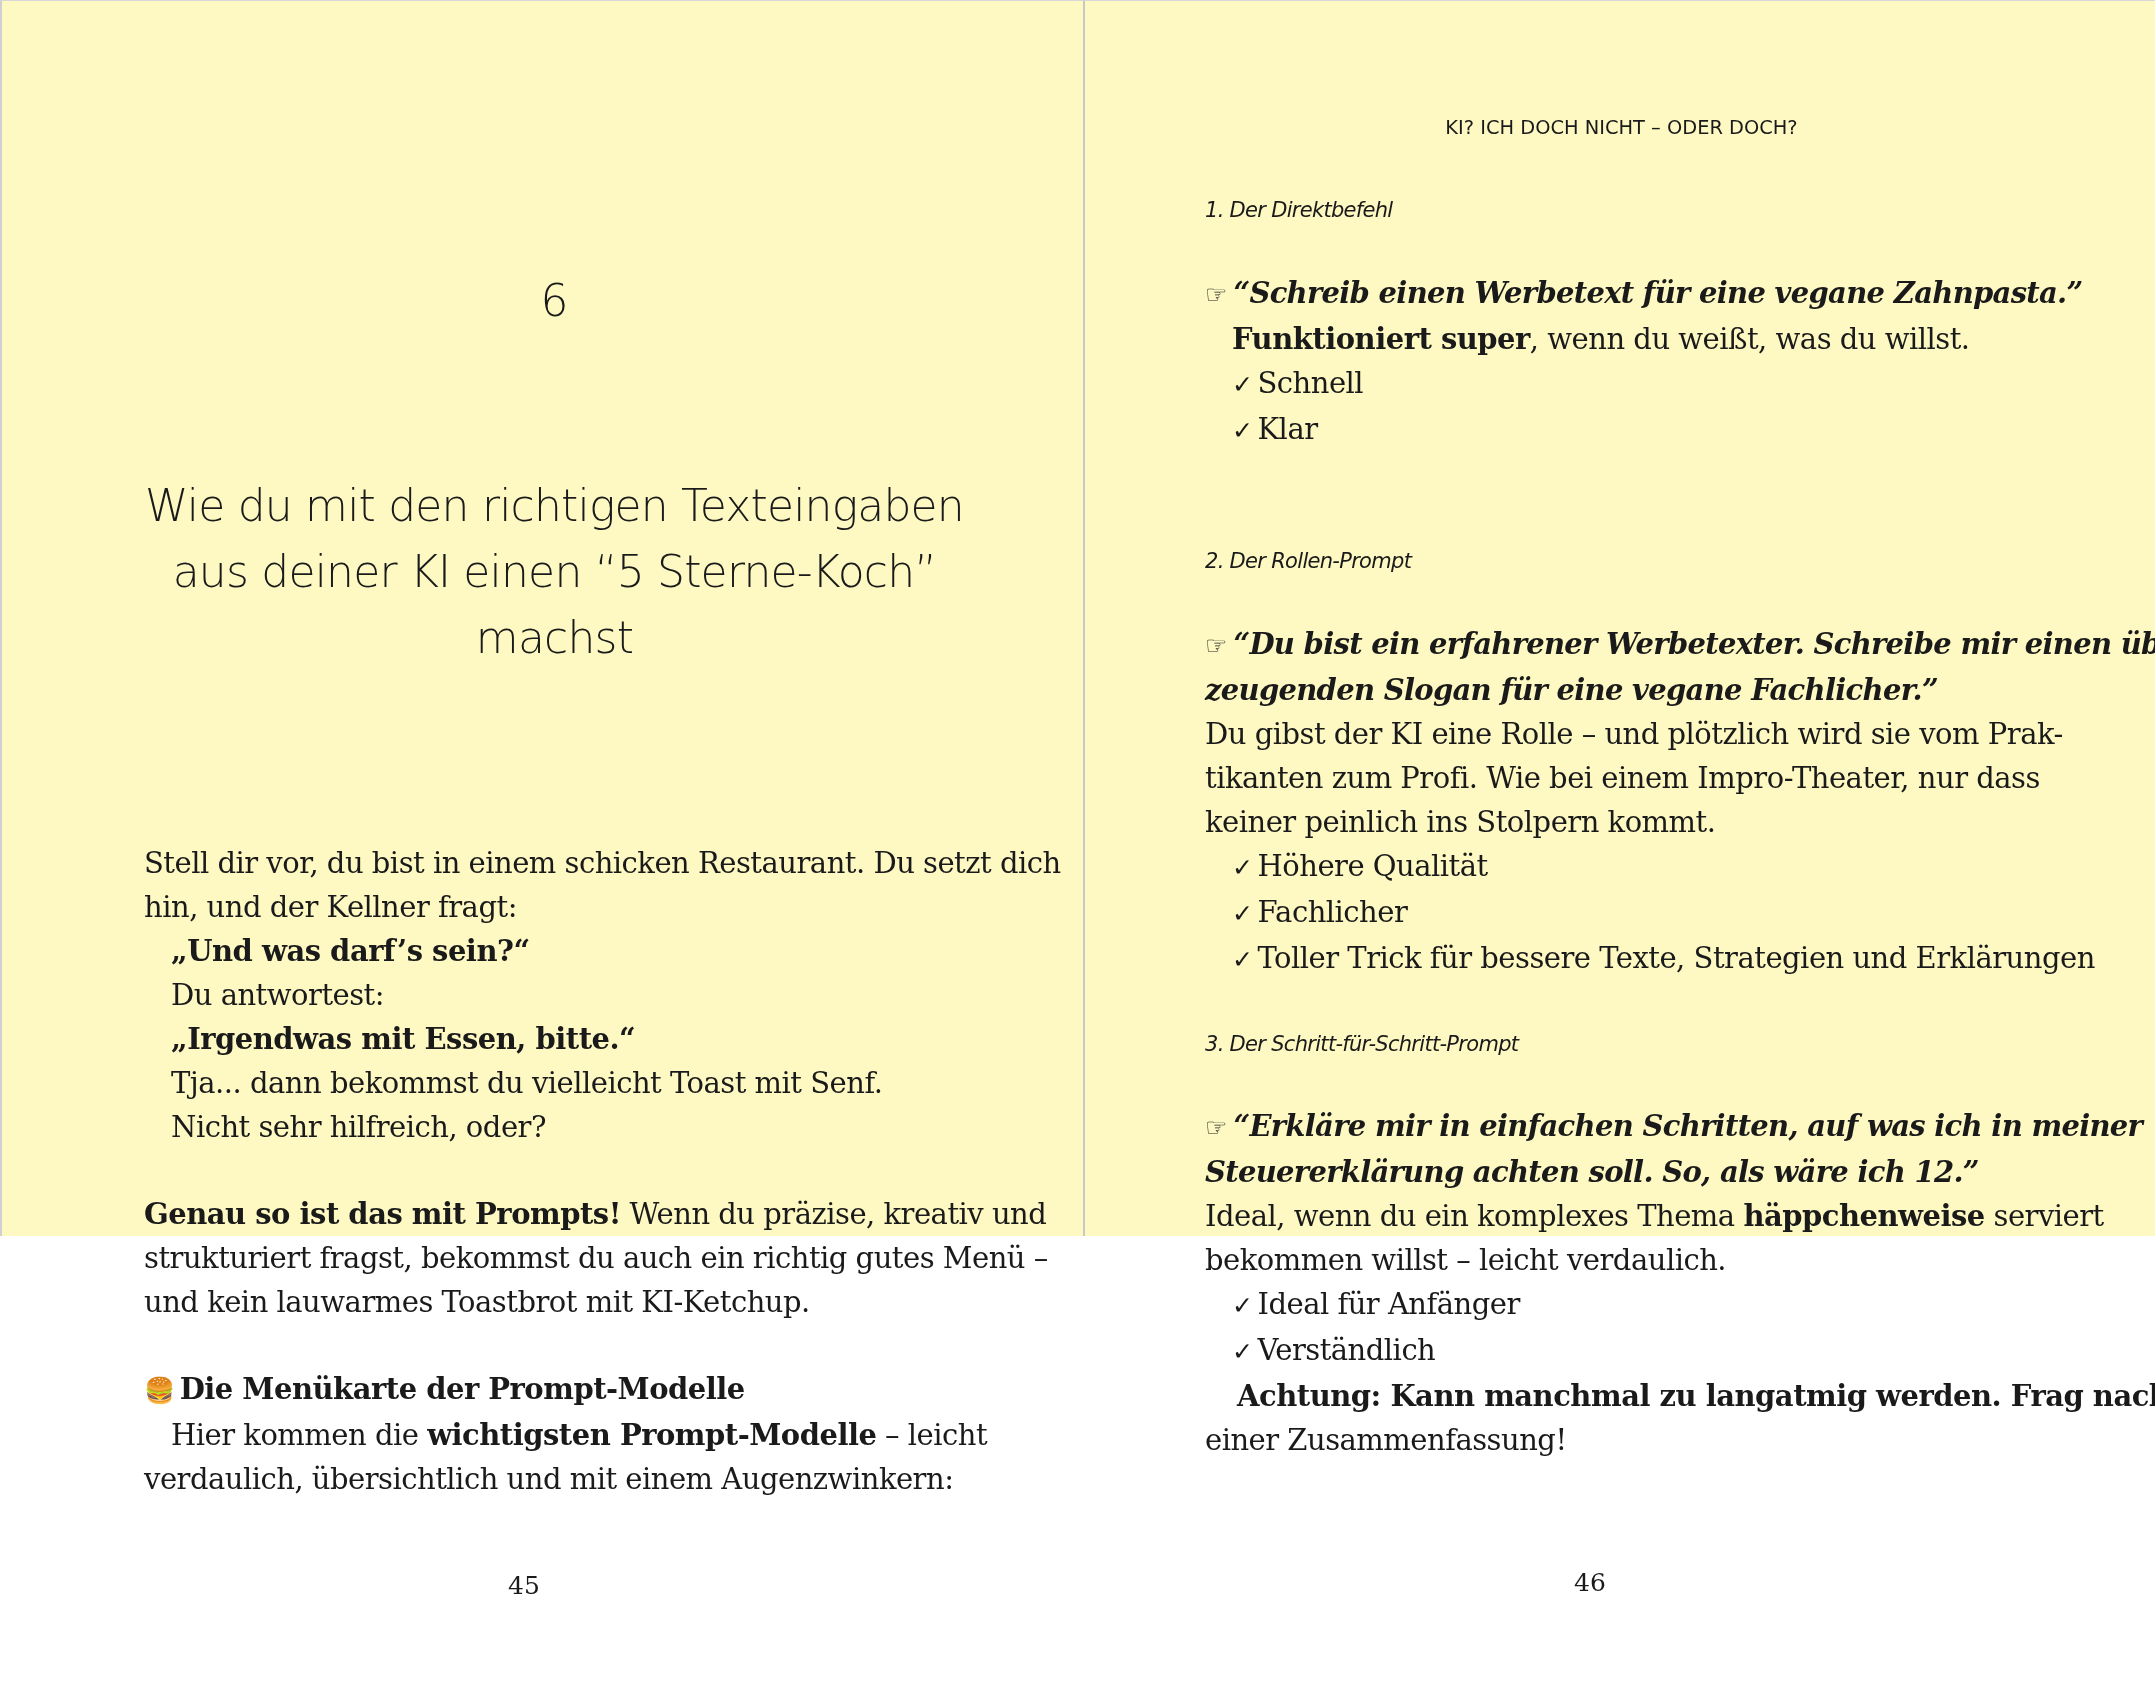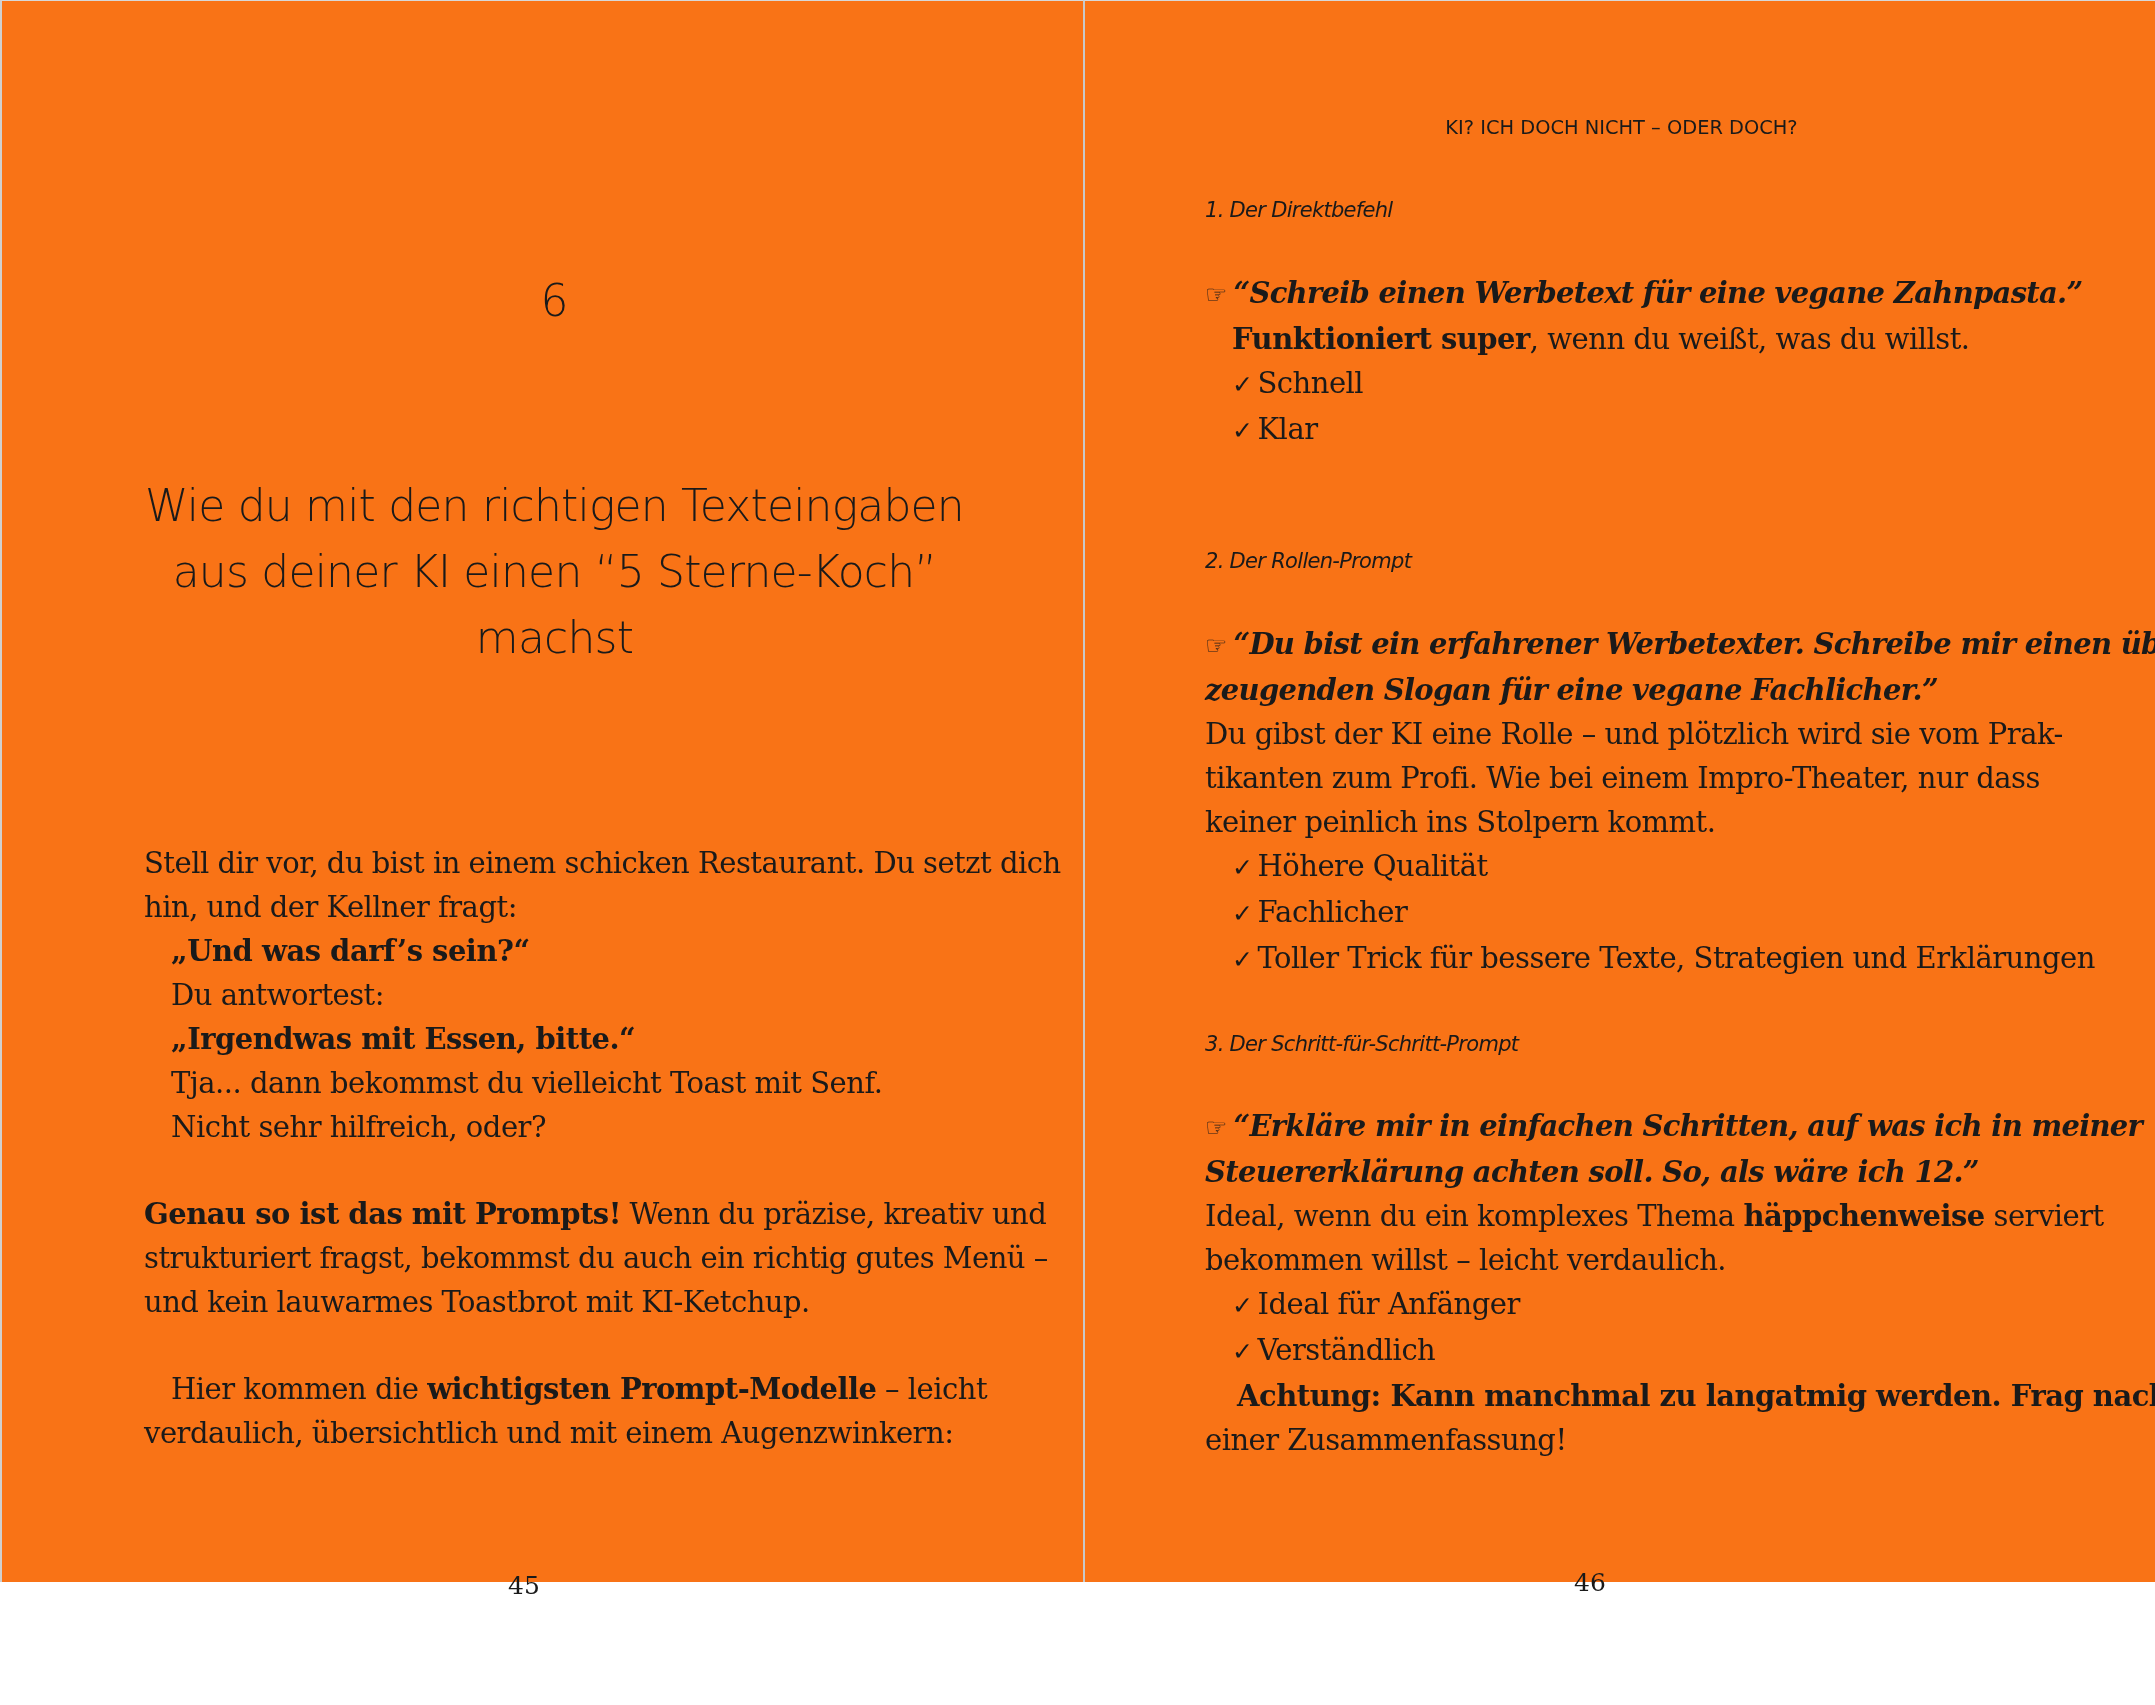--- a/index.html
+++ b/index.html
@@ -1,18 +1,18 @@
 <!DOCTYPE html>
 <html style="font-size:13.5px"><head>
 <meta charset="utf-8">
 <style>
   html, body { margin: 0; padding: 0; background: #ffffff; }
   body { width: 2155px; height: 1705px; position: relative; overflow: hidden; color: #1a1a1a; }
   .spread { position: absolute; left: 0; top: 0; width: 2155px; height: 1705px; background: #fff; }
-  .page { position: absolute; top: 0; height: 1582px; background: #f97316; }
+  .page { position: absolute; top: 0; height: 1236px; background: #fef9c3; }
   .page-left { left: 0; width: 1083px; border-left: 2.5px solid #d0d0d0; border-top: 1.7px solid #d8d8d8; box-sizing: border-box; }
   .page-right { left: 1083px; width: 1073px; border-left: 2.5px solid #c8c8c8; border-top: 1.7px solid #d8d8d8; box-sizing: border-box; }
   .sans { font-family: "DejaVu Sans", "Liberation Sans", sans-serif; }
   .serif { font-family: "DejaVu Serif", "Liberation Serif", serif; }
   .abs { position: absolute; white-space: nowrap; }
 
   .chapter-num { left: 0; width: 1105px; text-align: center; top: 274px; font-size: 44px; font-weight: 300; }
   .chapter-title { left: 0; width: 1105px; top: 472px; text-align: center; font-size: 44px; line-height: 66px; white-space: normal; font-weight: 300; letter-spacing: -0.8px; }
   .chapter-title span { display: block; }
 
@@ -51,20 +51,23 @@
       <div class="indent">Nicht sehr hilfreich, oder?</div>
     </div>
 
     <div class="abs serif body" style="left:142px; top:1191px;">
       <div><b>Genau so ist das mit Prompts!</b><span> Wenn du präzise, kreativ und</span></div>
       <div>strukturiert fragst, bekommst du auch ein richtig gutes Menü –</div>
       <div>und kein lauwarmes Toastbrot mit KI-Ketchup.</div>
     </div>
 
     <div class="abs serif body" style="left:142px; top:1366px;">
+      <div>
+        <span class="burger">🍔</span><b>Die Menükarte der Prompt-Modelle</b>
+      </div>
       <div class="indent" style="width:793px; display:flex; justify-content:flex-start;">
         <span style="white-space:pre;">Hier kommen die </span>
           <b>wichtigsten Prompt-Modelle</b>
           <span style="white-space:pre;"> – leicht</span>
       </div>
       <div>verdaulich, übersichtlich und mit einem Augenzwinkern:</div>
     </div>
 
     <div class="abs serif page-number" style="left:506px; width:93px; top:1570px;">45</div>
   </div>

